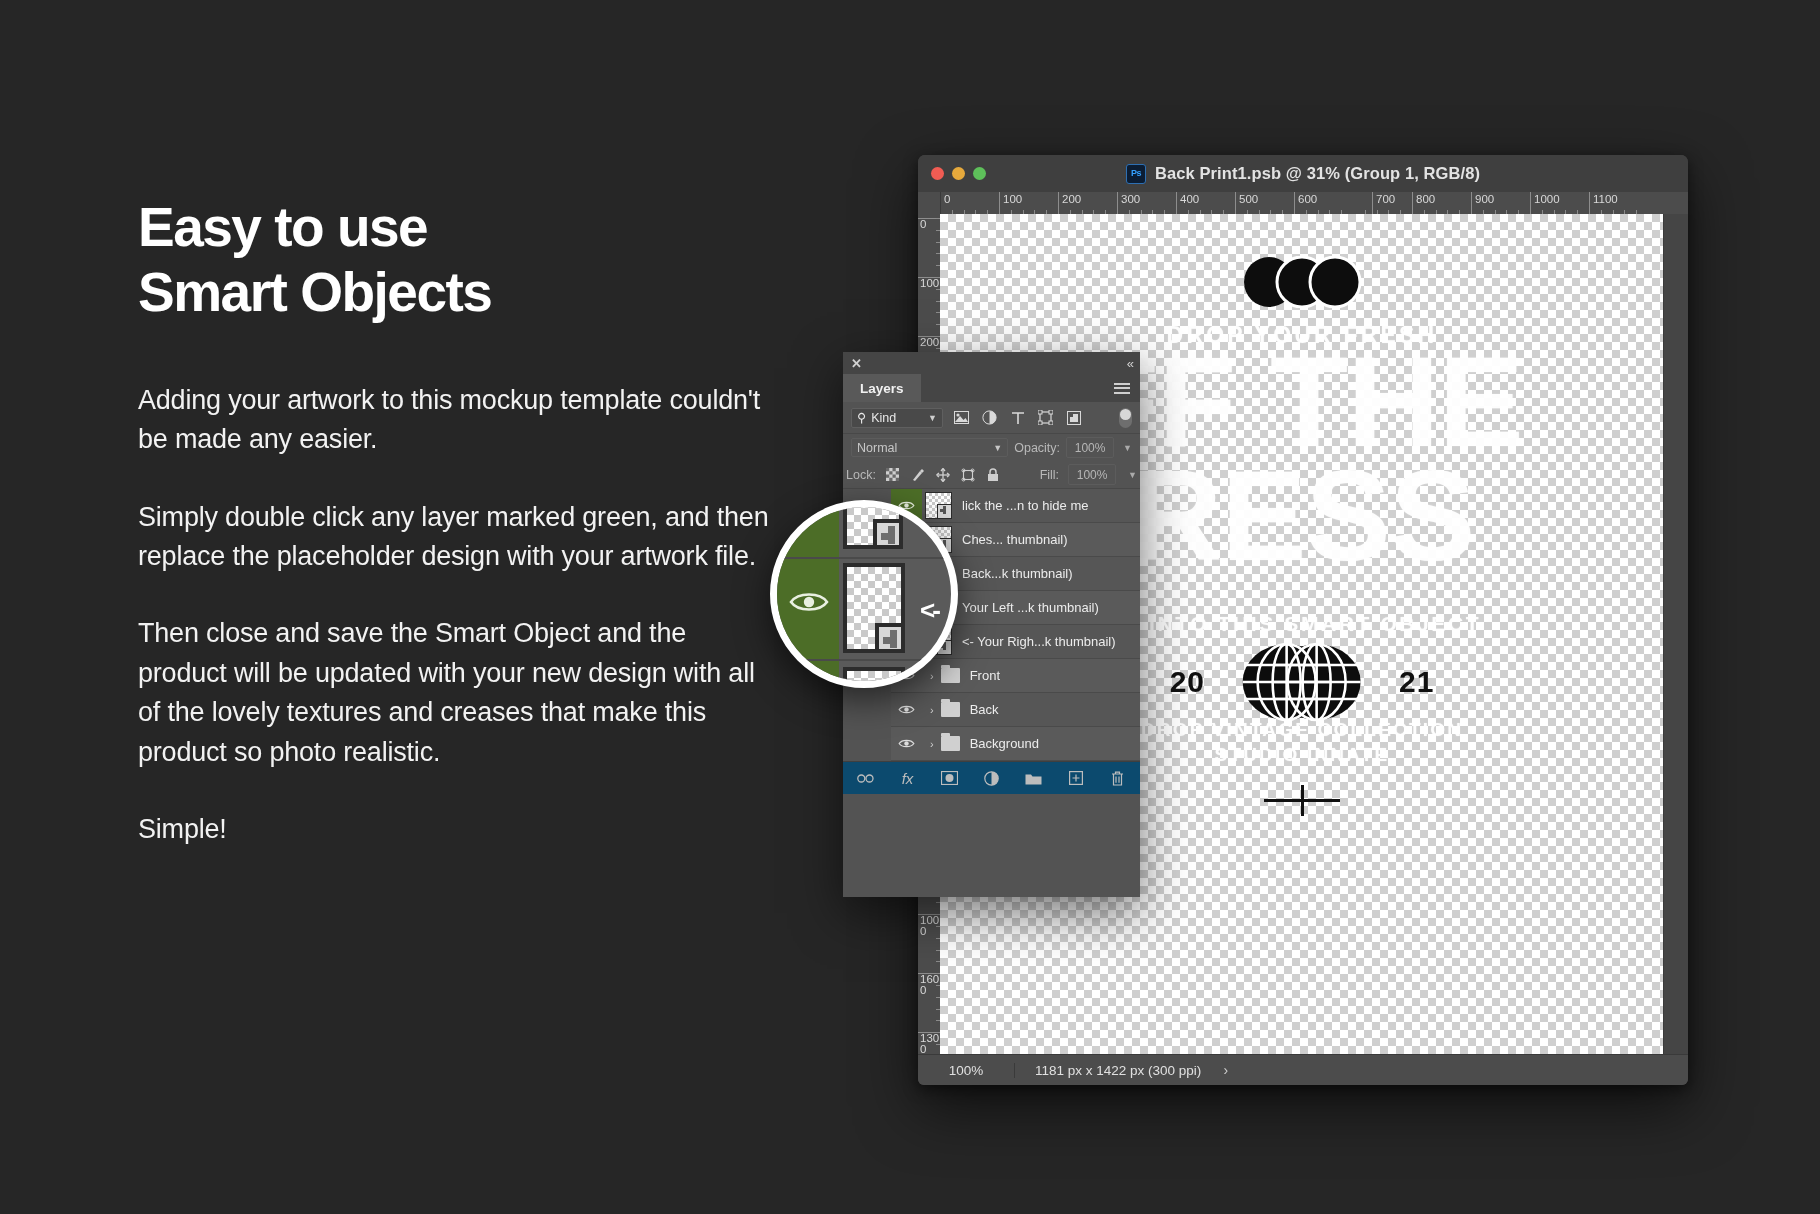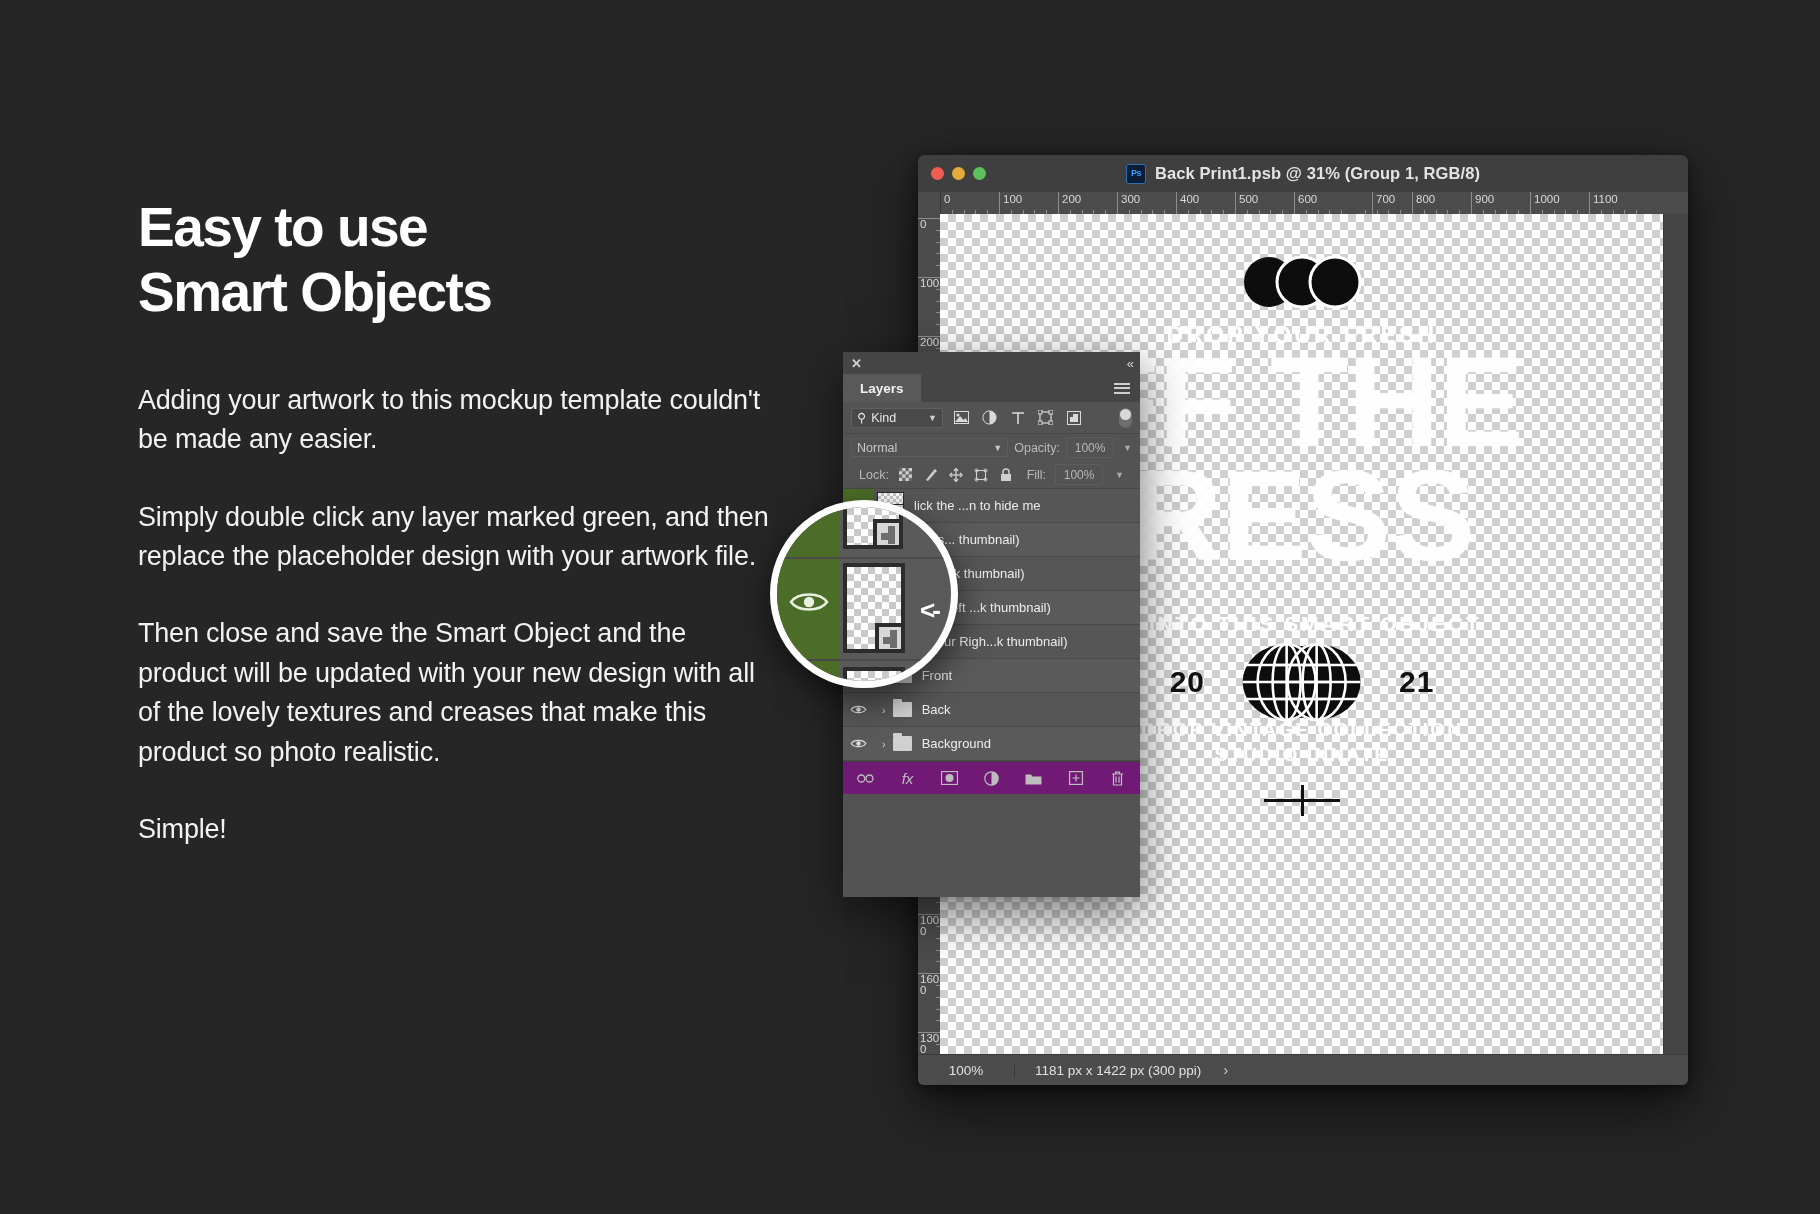--- a/index.html
+++ b/index.html
@@ -196,26 +196,26 @@
     padding:0 5px;box-sizing:border-box;border-radius:2px;color:#c6c6c6;
   }
   #lp-blend .chev{margin-left:auto;font-size:9px;}
   .opacity-box{
     width:46px;height:19px;border:1px solid #5c5c5c;border-radius:2px;
     display:flex;align-items:center;justify-content:center;color:#b6b6b6;font-size:12px;
   }
   .opacity-chev{font-size:9px;color:#aaa;margin-left:3px;}
   #lp-lockrow{
     height:27px;background:#535353;display:flex;align-items:center;
-    padding:0 16px;gap:9px;font-size:12.5px;color:#b9b9b9;
+    padding:0 3px;gap:9px;font-size:12.5px;color:#b9b9b9;
     border-bottom:1px solid #484848;
   }
   .lock-icon{width:16px;height:16px;display:flex;align-items:center;justify-content:center;color:#cfcfcf;font-size:12px;}
 
-  #lp-list{position:relative;background:#fca5a5;}
+  #lp-list{position:relative;background:#fca5a5;margin-left:48px;}
   .layer-row{
     height:33px;display:flex;align-items:center;
     border-bottom:1px solid #4a4a4a;background:#565656;
     position:relative;
   }
   .layer-row.alt{background:#5a5a5a;}
   .eye-cell{
     width:31px;height:33px;display:flex;align-items:center;justify-content:center;
     flex:0 0 31px;
   }
@@ -246,21 +246,21 @@
   .folder-chev{margin-left:8px;color:#cfcfcf;font-size:11px;}
   .folder{
     width:19px;height:15px;margin-left:7px;background:#d0d0d0;border-radius:1px;
     position:relative;flex:0 0 19px;
   }
   .folder:before{
     content:"";position:absolute;left:0;top:-3px;width:9px;height:3px;background:#d0d0d0;border-radius:1px 1px 0 0;
   }
 
   #lp-bottombar{
-    height:32px;background:#701a75;border-top:1px solid #3f3f3f;
+    height:32px;background:#0c4a6e;border-top:1px solid #3f3f3f;
     display:flex;align-items:center;justify-content:center;gap:23px;
     color:#bdbdbd;font-size:14px;
   }
   .bb-icon{display:flex;align-items:center;justify-content:center;width:19px;height:19px;}
 
   
   #magnifier{
     position:absolute;left:770px;top:500px;width:188px;height:188px;
     border-radius:50%;border:7px solid #fff;box-sizing:border-box;
     background:#5a5a5a;overflow:hidden;

